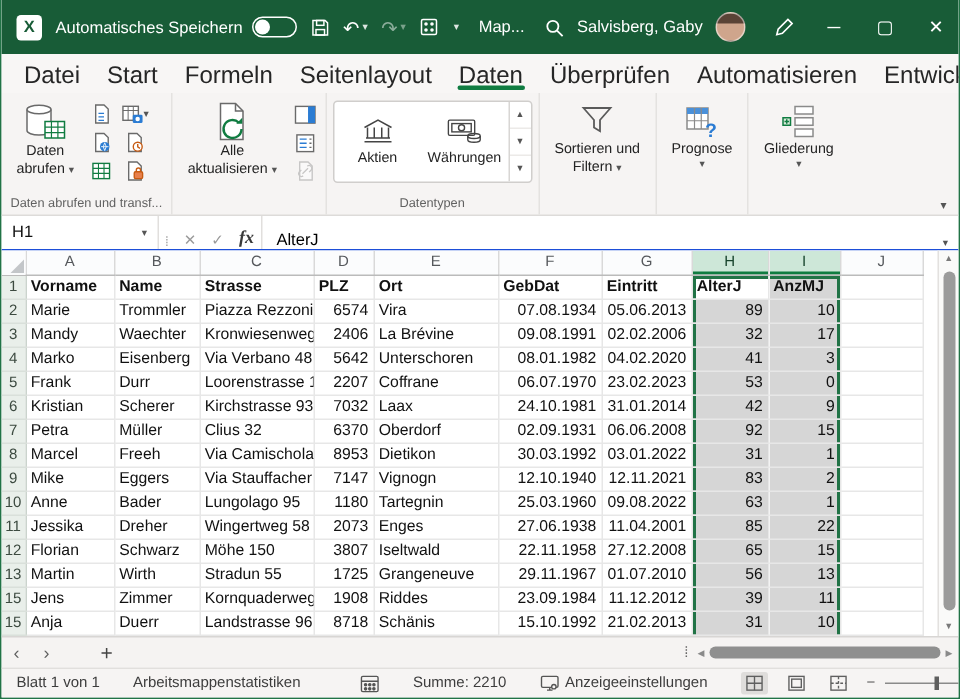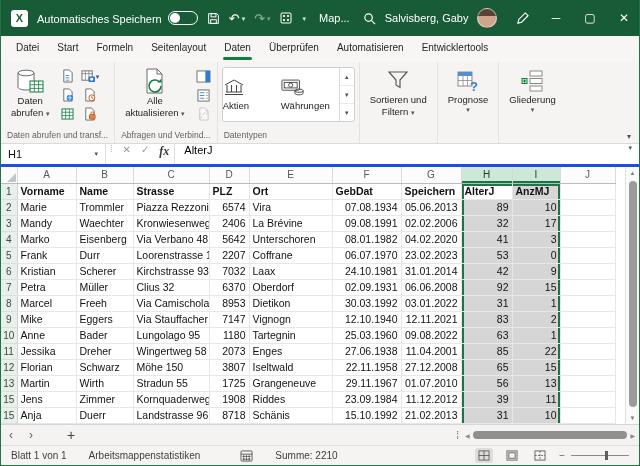--- a/index.html
+++ b/index.html
@@ -16,42 +16,42 @@
   .tbtn .mini{font-size:7px;margin-left:2px;opacity:.85}
   .dim{opacity:.5}
   .filename{font-size:11px;margin:0 4px}
   .avatar{width:20px;height:20px;border-radius:50%;border:1px solid rgba(255,255,255,.5);background:linear-gradient(#5a4336 38%,#cfa58c 38%)}
   .wbtn{width:30px;height:36px;display:flex;align-items:center;justify-content:center;font-size:12px;color:#fff}
   .tright{margin-left:auto;display:flex;align-items:center;gap:4px}
 
   
   .tabrow{height:26px;background:#F8F6F5;display:flex;align-items:center;padding:0 6px}
   .tabs{display:flex;align-items:stretch;height:100%}
-  .rtab{padding:6px 9px 0;font-size:10px;color:#262626;position:relative}
+  .rtab{padding:6px 9px 0;font-size:16px;color:#262626;position:relative}
   .rtab.active::after{content:"";position:absolute;left:8px;right:8px;bottom:2px;height:3px;background:#107C41;border-radius:2px}
 
   
   .ribbon{height:82px;background:#F6F4F3;display:flex;border-bottom:1px solid #DDDBD9;position:relative}
   .rgroup{display:flex;flex-direction:column;padding:3px 4px 0;border-right:1px solid #E4E2E0}
   .rg-body{display:flex;flex:1;align-items:flex-start;gap:3px}
-  .rg-label{font-size:8.5px;color:#616161;padding:0 2px 3px;white-space:nowrap;margin-top:auto}
+  .rg-label{font-size:8.5px;color:#616161;text-align:center;padding:0 2px 3px;white-space:nowrap;margin-top:auto}
   .bigbtn{display:flex;flex-direction:column;align-items:center;font-size:9.5px;color:#242424;padding:3px 6px 0;border-radius:3px;line-height:1.25;text-align:center}
   .caret{font-size:7px;color:#555;line-height:1}
   .smallcol{display:flex;flex-direction:column;gap:3px;padding-top:3px}
   .smallrow{display:flex;gap:3px}
   .sbtn{width:19px;height:16px;display:flex;align-items:center;justify-content:center;border-radius:2px}
   .gallery{display:flex;border:1px solid #D0CECC;background:#fff;border-radius:3px;margin-top:2px;height:55px;overflow:hidden}
-  .dcard{width:58px;display:flex;flex-direction:column;justify-content:center;font-size:9.5px;color:#242424;gap:4px}
+  .dcard{width:58px;display:flex;flex-direction:column;align-items:center;justify-content:center;font-size:9.5px;color:#242424;gap:4px}
   .gscroll{width:15px;border-left:1px solid #D8D6D4;display:flex;flex-direction:column}
   .gscroll span{flex:1;font-size:6px;display:flex;align-items:center;justify-content:center;color:#555;border-bottom:1px solid #ECEAE8}
   .gscroll span:last-child{border-bottom:none}
   .ribbon-collapse{position:absolute;right:8px;bottom:2px;font-size:8px;color:#555}
 
   
-  .fbar{height:23px;display:flex;align-items:flex-start;background:#fff;border-bottom:3px solid #1d4ed8}
+  .fbar{height:23px;display:flex;align-items:flex-end;background:#fff;border-bottom:1px solid #1d4ed8}
   .namebox{width:104px;display:flex;align-items:center;padding:0 7px;font-size:11px;height:100%;color:#111}
   .nb-arrow{margin-left:auto;font-size:7px;color:#555}
   .vsep{width:1px;height:100%;background:#E1DFDD}
   .fb-dots{color:#a0a0a0;font-size:9px;padding:0 4px;letter-spacing:1px}
   .fb-ic{font-size:10px;color:#9a9a9a;padding:0 5px}
   .fx{font-style:italic;font-family:"Liberation Serif",serif;color:#3a3a3a;font-size:12px;font-weight:bold}
   .fb-input{flex:1;font-size:11px;padding-left:9px;color:#000}
   .fb-expand{font-size:7px;color:#555;padding:0 7px}
 
   
@@ -262,21 +262,20 @@
               </svg>
             </span>
           <span class="sbtn dim">
               <svg width="13" height="14" viewBox="0 0 14 15">
                 <path d="M3 1h6l3 3v10H3z" fill="#fff" stroke="#9a9a9a"></path>
                 <path d="M5 9.5l4-4M5.5 11a2 2 0 0 1-2.8-2.8l1.5-1.5M8.5 4a2 2 0 0 1 2.8 2.8L9.8 8.3" stroke="#9a9a9a" fill="none" stroke-width=".9"></path>
               </svg>
             </span>
         </span>
       </div>
-      <div class="rg-label">Abfragen und Verbind...</div>
     </div>
 
     <div class="rgroup">
       <div class="rg-body">
         <span class="gallery">
           <span class="dcard">
             <svg width="22" height="18" viewBox="0 0 22 18" fill="none" stroke="#444">
                 <path d="M2 7l9-5 9 5"></path>
                 <path d="M4 7v7M8.5 7v7M13.5 7v7M18 7v7"></path>
                 <path d="M3 14h16M2 16.5h18"></path>
@@ -400,21 +399,21 @@
             <td>J</td>
           </tr>
           <tr>
             <td class="rowhdr">1</td>
             <td class="bold">Vorname</td>
             <td class="bold">Name</td>
             <td class="bold">Strasse</td>
             <td class="bold">PLZ</td>
             <td class="bold">Ort</td>
             <td class="bold">GebDat</td>
-            <td class="bold">Speichern</td>
+            <td class="bold">Eintritt</td>
             <td class="bold hcol r1h active-cell">AlterJ</td>
             <td class="bold icol r1i">AnzMJ</td>
             <td class="bold"></td>
           </tr>
           <tr>
             <td class="rowhdr">2</td>
             <td>Marie</td>
             <td>Trommler</td>
             <td>Piazza Rezzonico</td>
             <td class="num">6574</td>
@@ -634,20 +633,28 @@
           <path d="M1 4.5h12"></path>
           <circle cx="4" cy="7" r=".8" fill="#555"></circle>
           <circle cx="7" cy="7" r=".8" fill="#555"></circle>
           <circle cx="10" cy="7" r=".8" fill="#555"></circle>
           <circle cx="4" cy="10" r=".8" fill="#555"></circle>
           <circle cx="7" cy="10" r=".8" fill="#555"></circle>
           <circle cx="10" cy="10" r=".8" fill="#555"></circle>
         </svg>
     </span>
     <span>Summe: 2210</span>
+    <span class="st-disp">
+      <svg width="13" height="11" viewBox="0 0 14 12" fill="none" stroke="#555">
+          <rect x="1" y="1" width="12" height="8" rx="1"></rect>
+          <path d="M5 11h4M7 9v2"></path>
+          <circle cx="10" cy="8.5" r="1.6" fill="#F6F4F3" stroke="#555"></circle>
+        </svg>
+      <span>Anzeigeeinstellungen</span>
+    </span>
     <span class="sright">
       <span class="vic active">
           <svg width="12" height="11" viewBox="0 0 13 12" fill="none" stroke="#5f5f5f">
             <rect x="1" y="1" width="11" height="10"></rect>
             <path d="M1 6h11M6.5 1v10"></path>
           </svg>
         </span>
       <span class="vic">
           <svg width="12" height="11" viewBox="0 0 13 12" fill="none" stroke="#5f5f5f">
             <rect x="1" y="1" width="11" height="10"></rect>

